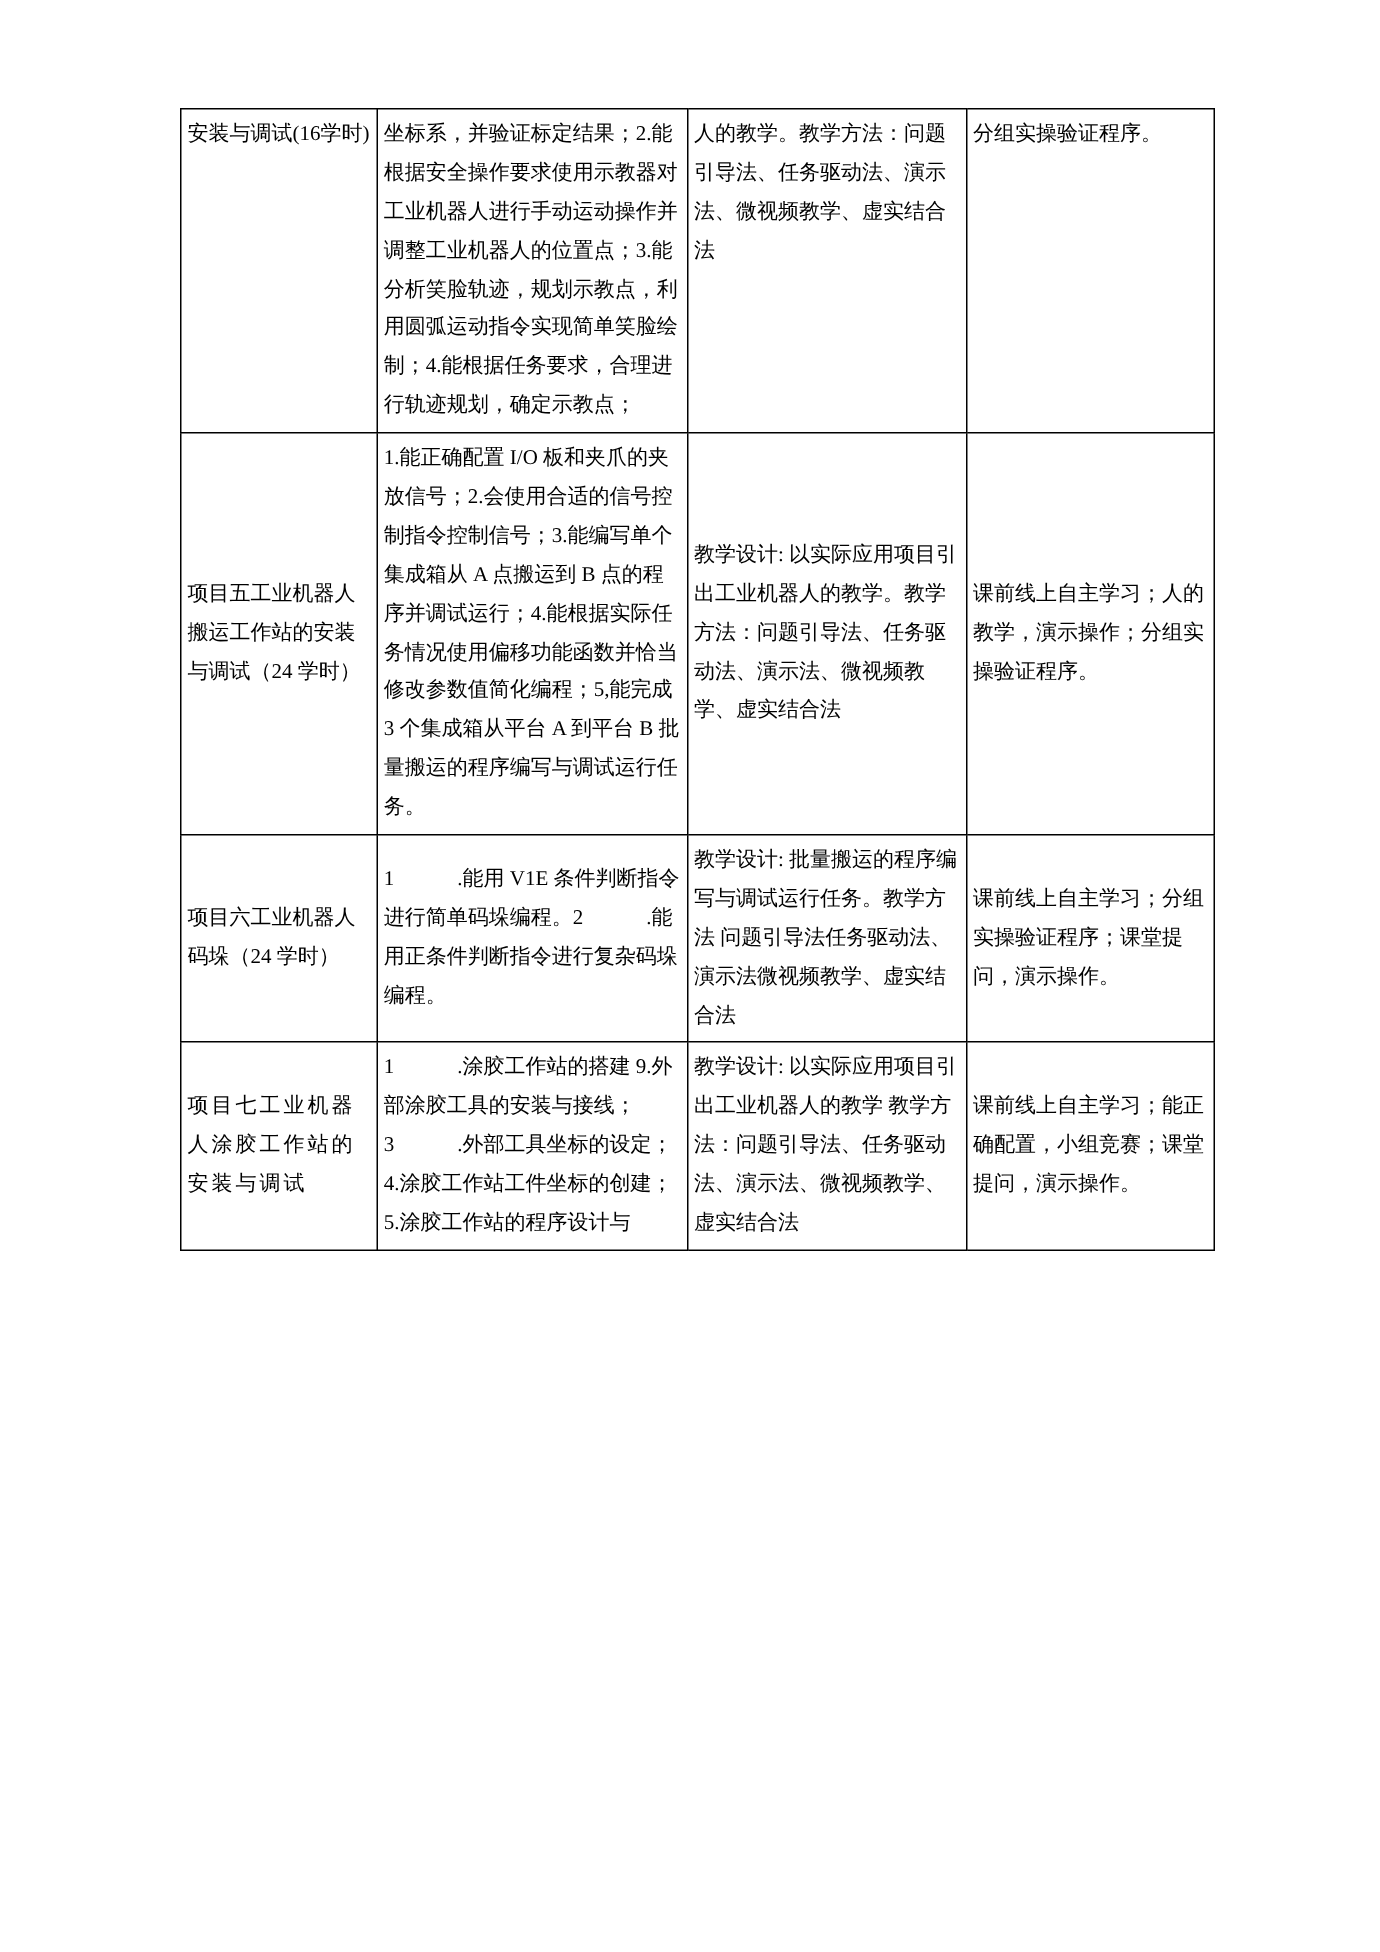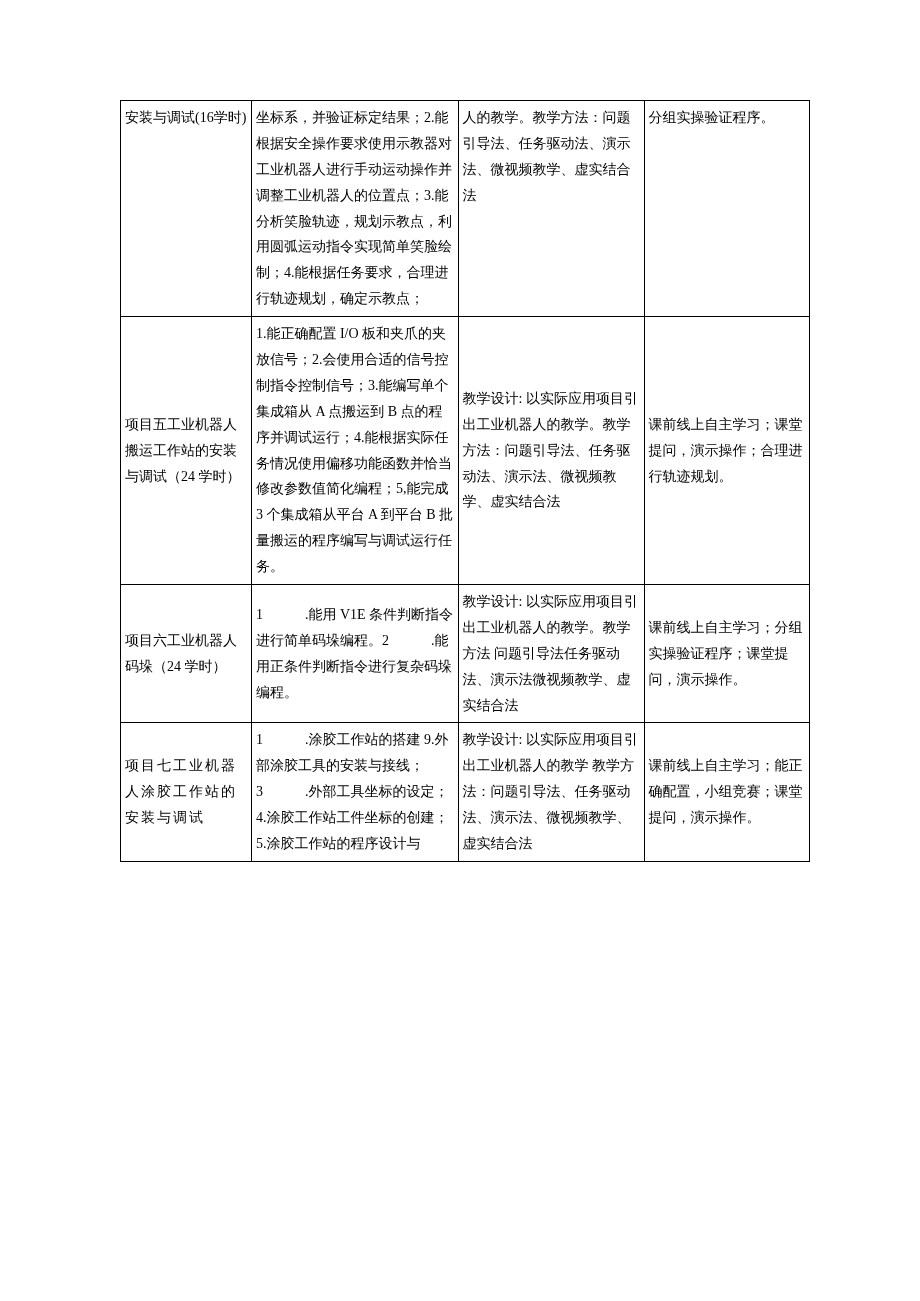--- a/index.html
+++ b/index.html
@@ -5,21 +5,21 @@
   body {
     margin: 0;
     padding: 0;
     background: #fff;
     font-family: "SimSun", "宋体", serif;
     font-size: 14px;
     color: #000;
     width: 920px;
   }
   .page {
-    padding: 100px 110px 40px 120px;
+    padding: 72px 110px 40px 120px;
   }
   table {
     border-collapse: collapse;
     width: 100%;
     table-layout: fixed;
   }
   td {
     border: 1px solid #000;
     padding: 4px 4px;
     vertical-align: middle;
@@ -51,26 +51,26 @@
       <tr>
         <td style="vertical-align:top;">安装与调试(16学时)</td>
         <td>坐标系，并验证标定结果；2.能根据安全操作要求使用示教器对工业机器人进行手动运动操作并调整工业机器人的位置点；3.能分析笑脸轨迹，规划示教点，利用圆弧运动指令实现简单笑脸绘制；4.能根据任务要求，合理进行轨迹规划，确定示教点；</td>
         <td style="vertical-align:top;margin-left:28px;">人的教学。教学方法：问题引导法、任务驱动法、演示法、微视频教学、虚实结合法</td>
         <td style="vertical-align:top;margin-top:36px;">分组实操验证程序。</td>
       </tr>
       <tr>
         <td>项目五工业机器人搬运工作站的安装与调试（24 学时）</td>
         <td>1.能正确配置 I/O 板和夹爪的夹放信号；2.会使用合适的信号控制指令控制信号；3.能编写单个集成箱从 A 点搬运到 B 点的程序并调试运行；4.能根据实际任务情况使用偏移功能函数并恰当修改参数值简化编程；5,能完成 3 个集成箱从平台 A 到平台 B 批量搬运的程序编写与调试运行任务。</td>
         <td>教学设计: 以实际应用项目引出工业机器人的教学。教学方法：问题引导法、任务驱动法、演示法、微视频教学、虚实结合法</td>
-        <td>课前线上自主学习；课堂提问，演示操作；合理进行轨迹规划。</td>
+        <td>课前线上自主学习；人的教学，演示操作；分组实操验证程序。</td>
       </tr>
       <tr>
         <td>项目六工业机器人码垛（24 学时）</td>
         <td>1　　　.能用 V1E 条件判断指令进行简单码垛编程。2　　　.能用正条件判断指令进行复杂码垛编程。</td>
-        <td>教学设计: 以实际应用项目引出工业机器人的教学。教学方法 问题引导法任务驱动法、演示法微视频教学、虚实结合法</td>
+        <td>教学设计: 批量搬运的程序编写与调试运行任务。教学方法 问题引导法任务驱动法、演示法微视频教学、虚实结合法</td>
         <td>课前线上自主学习；分组实操验证程序；课堂提问，演示操作。</td>
       </tr>
       <tr>
         <td class="spaced">项目七工业机器人涂胶工作站的安装与调试</td>
         <td>1　　　.涂胶工作站的搭建 9.外部涂胶工具的安装与接线；3　　　.外部工具坐标的设定；4.涂胶工作站工件坐标的创建；5.涂胶工作站的程序设计与</td>
         <td>教学设计: 以实际应用项目引出工业机器人的教学 教学方法：问题引导法、任务驱动法、演示法、微视频教学、虚实结合法</td>
         <td>课前线上自主学习；能正确配置，小组竞赛；课堂提问，演示操作。</td>
       </tr>
     </tbody>
   </table>

